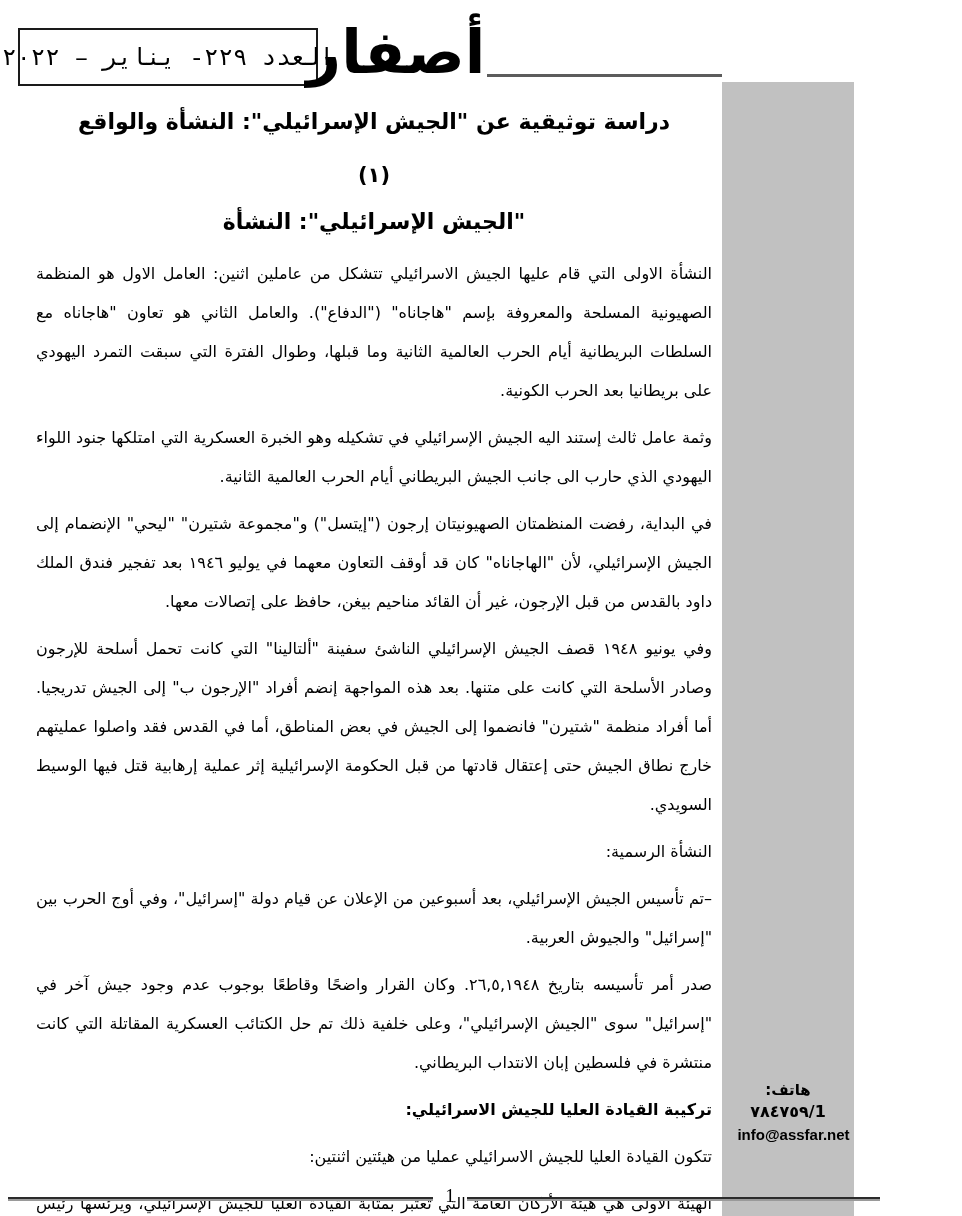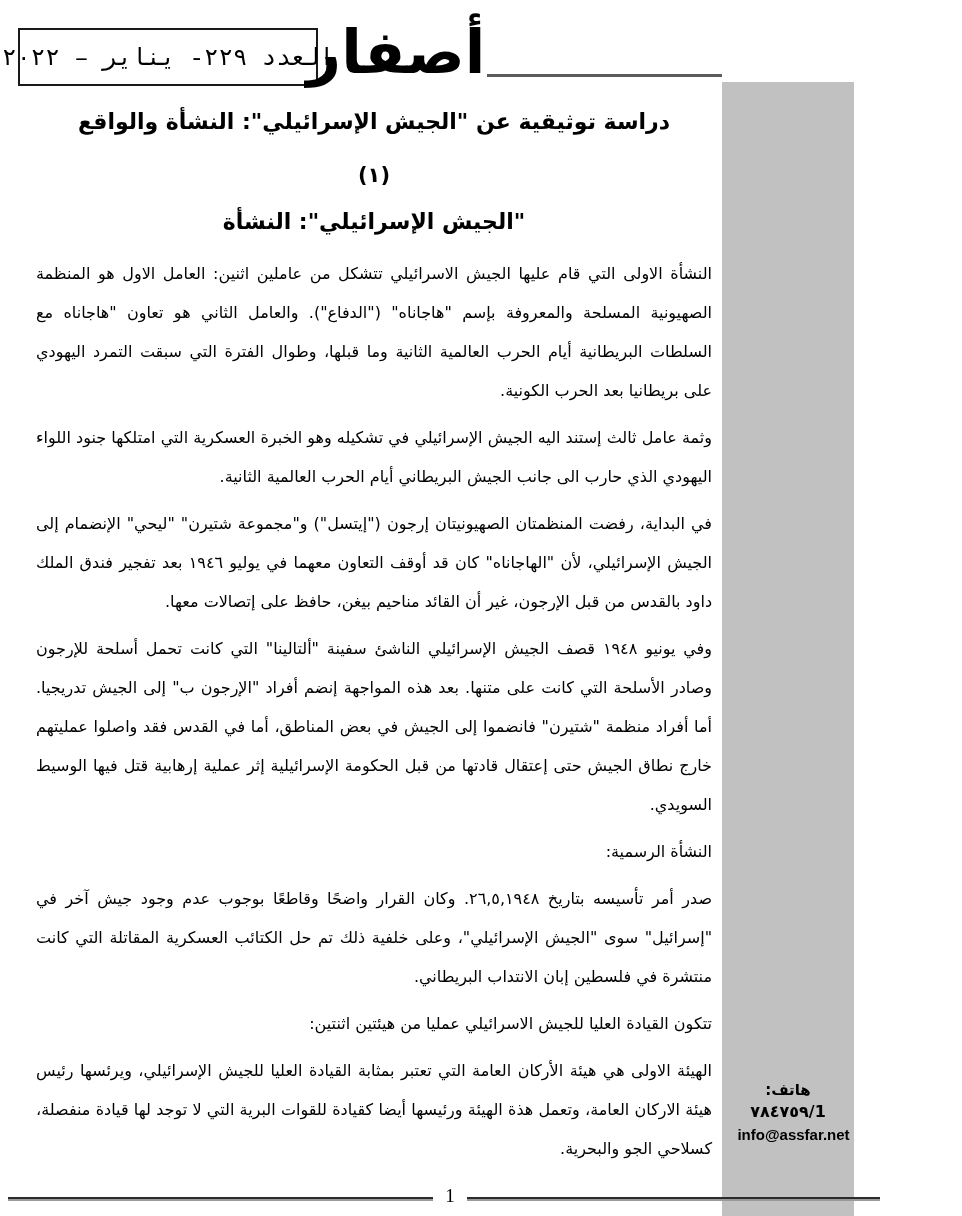--- a/index.html
+++ b/index.html
@@ -93,21 +93,23 @@
   <div class="title-main">دراسة توثيقية عن "الجيش الإسرائيلي": النشأة والواقع</div>
   <div class="title-part">(١)</div>
   <div class="title-sub">"الجيش الإسرائيلي": النشأة</div>
 
   <div class="body-text">
     <p>النشأة الاولى التي قام عليها الجيش الاسرائيلي تتشكل من عاملين اثنين: العامل الاول هو المنظمة الصهيونية المسلحة والمعروفة بإسم "هاجاناه" ("الدفاع"). والعامل الثاني هو تعاون "هاجاناه مع السلطات البريطانية أيام الحرب العالمية الثانية وما قبلها، وطوال الفترة التي سبقت التمرد اليهودي على بريطانيا بعد الحرب الكونية.</p>
     <p>وثمة عامل ثالث إستند اليه الجيش الإسرائيلي في تشكيله وهو الخبرة العسكرية التي امتلكها جنود اللواء اليهودي الذي حارب الى جانب الجيش البريطاني أيام الحرب العالمية الثانية.</p>
     <p>في البداية، رفضت المنظمتان الصهيونيتان إرجون ("إيتسل") و"مجموعة شتيرن" "ليحي" الإنضمام إلى الجيش الإسرائيلي، لأن "الهاجاناه" كان قد أوقف التعاون معهما في يوليو ١٩٤٦ بعد تفجير فندق الملك داود بالقدس من قبل الإرجون، غير أن القائد مناحيم بيغن، حافظ على إتصالات معها.</p>
     <p>وفي يونيو ١٩٤٨ قصف الجيش الإسرائيلي الناشئ سفينة "ألتالينا" التي كانت تحمل أسلحة للإرجون وصادر الأسلحة التي كانت على متنها. بعد هذه المواجهة إنضم أفراد "الإرجون ب" إلى الجيش تدريجيا. أما أفراد منظمة "شتيرن" فانضموا إلى الجيش في بعض المناطق، أما في القدس فقد واصلوا عمليتهم خارج نطاق الجيش حتى إعتقال قادتها من قبل الحكومة الإسرائيلية إثر عملية إرهابية قتل فيها الوسيط السويدي.</p>
     <p>النشأة الرسمية:</p>
+    <p>–تم تأسيس الجيش الإسرائيلي، بعد أسبوعين من الإعلان عن قيام دولة "إسرائيل"، وفي أوج الحرب بين "إسرائيل" والجيوش العربية.</p>
     <p>صدر أمر تأسيسه بتاريخ ٢٦,٥,١٩٤٨. وكان القرار واضحًا وقاطعًا بوجوب عدم وجود جيش آخر في "إسرائيل" سوى "الجيش الإسرائيلي"، وعلى خلفية ذلك تم حل الكتائب العسكرية المقاتلة التي كانت منتشرة في فلسطين إبان الانتداب البريطاني.</p>
+    <p class="bold-head">تركيبة القيادة العليا للجيش الاسرائيلي:</p>
     <p>تتكون القيادة العليا للجيش الاسرائيلي عمليا من هيئتين اثنتين:</p>
     <p>الهيئة الاولى هي هيئة الأركان العامة التي تعتبر بمثابة القيادة العليا للجيش الإسرائيلي، ويرئسها رئيس هيئة الاركان العامة، وتعمل هذة الهيئة ورئيسها أيضا كقيادة للقوات البرية التي لا توجد لها قيادة منفصلة، كسلاحي الجو والبحرية.</p>
   </div>
 </div>
 
 <div class="footer-line-left"></div>
 <div class="page-number">1</div>
 <div class="footer-line-right"></div>
 
 </body></html>

